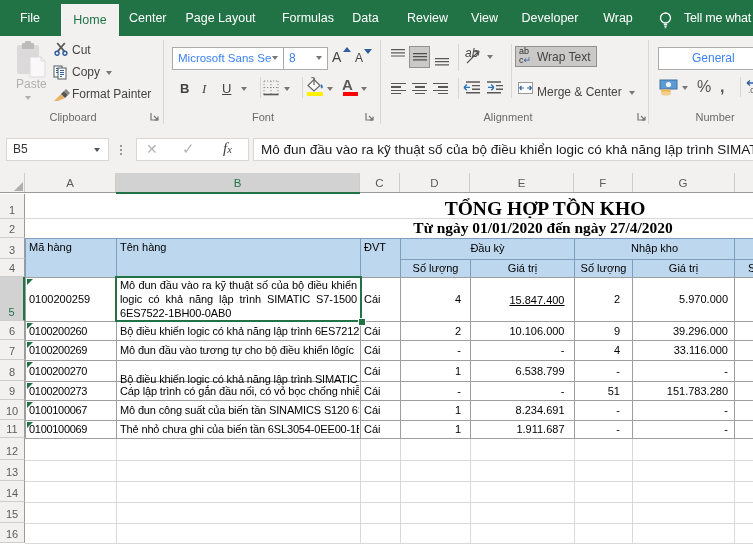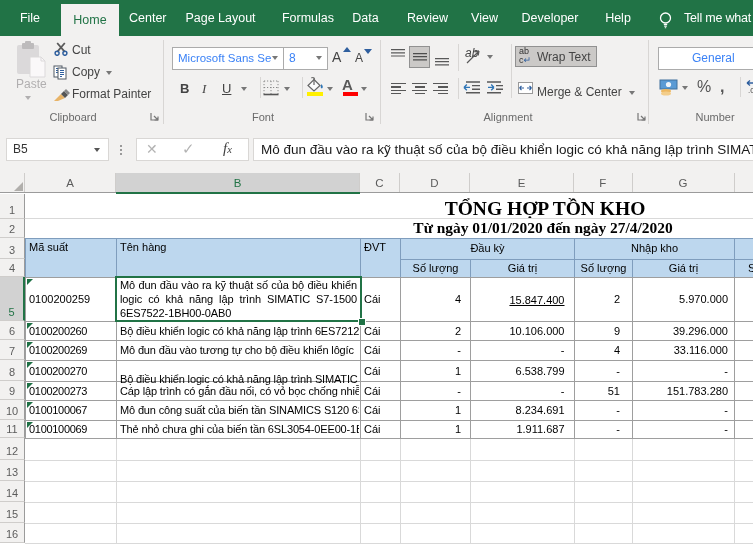--- a/index.html
+++ b/index.html
@@ -44,21 +44,21 @@
   <div class="abs" id="tabbar"></div>
   <div class="tab" style="left:12px;width:36px;">File</div>
   <div id="hometab">Home</div>
   <div class="tab" style="left:129px;width:37px;">Center</div>
   <div class="tab" style="left:182px;width:77px;">Page Layout</div>
   <div class="tab" style="left:277px;width:62px;">Formulas</div>
   <div class="tab" style="left:350px;width:31px;">Data</div>
   <div class="tab" style="left:404px;width:47px;">Review</div>
   <div class="tab" style="left:468px;width:33px;">View</div>
   <div class="tab" style="left:518px;width:64px;">Developer</div>
-  <div class="tab" style="left:602px;width:32px;">Help</div>
+  <div class="tab" style="left:602px;width:32px;">Wrap</div>
   <svg class="abs" style="left:658px;top:11px;" width="17" height="18" viewBox="0 0 17 18">
     <circle cx="7.5" cy="7" r="5" fill="none" stroke="#fff" stroke-width="1.3"></circle>
     <path d="M5.8 13.4h3.4M6.2 15.1h2.6M6.8 16.8h1.4" stroke="#fff" stroke-width="1.1" fill="none"></path>
   </svg>
   <div class="tab" style="left:684px;width:75px;text-align:left;letter-spacing:-0.2px;">Tell me what</div>
 
   <div class="abs" id="ribbon"></div>
   <div class="gsep" style="left:163px;"></div>
   <div class="gsep" style="left:380px;"></div>
   <div class="gsep" style="left:648px;"></div>
@@ -285,21 +285,21 @@
   <div class="abs" style="left:400px;top:259px;width:353px;height:1px;background:#7f9dbd;"></div>
   <div class="abs" style="left:25px;top:238px;width:1px;height:39px;background:#7f9dbd;"></div>
   <div class="abs" style="left:116px;top:238px;width:1px;height:39px;background:#7f9dbd;"></div>
   <div class="abs" style="left:360px;top:238px;width:1px;height:39px;background:#7f9dbd;"></div>
   <div class="abs" style="left:400px;top:238px;width:1px;height:39px;background:#7f9dbd;"></div>
   <div class="abs" style="left:574px;top:238px;width:1px;height:39px;background:#7f9dbd;"></div>
   <div class="abs" style="left:734px;top:238px;width:1px;height:39px;background:#7f9dbd;"></div>
   <div class="abs" style="left:470px;top:259px;width:1px;height:18px;background:#7f9dbd;"></div>
   <div class="abs" style="left:632px;top:259px;width:1px;height:18px;background:#7f9dbd;"></div>
 
-  <div class="cell" style="left:29px;top:241px;width:85px;">Mã suất</div>
+  <div class="cell" style="left:29px;top:241px;width:85px;">Mã hàng</div>
   <div class="cell" style="left:120px;top:241px;width:238px;">Tên hàng</div>
   <div class="cell" style="left:364px;top:241px;width:34px;">ĐVT</div>
   <div class="cell" style="left:575px;top:238px;width:159px;height:21px;text-align:center;line-height:21px;">Nhập kho</div>
   <div class="cell" style="left:401px;top:238px;width:173px;height:21px;text-align:center;line-height:21px;">Đầu kỳ</div>
   <div class="cell" style="left:401px;top:259px;width:69px;height:18px;text-align:center;line-height:18px;">Số lượng</div>
   <div class="cell" style="left:471px;top:259px;width:103px;height:18px;text-align:center;line-height:18px;">Giá trị</div>
   <div class="cell" style="left:575px;top:259px;width:57px;height:18px;text-align:center;line-height:18px;">Số lượng</div>
   <div class="cell" style="left:633px;top:259px;width:101px;height:18px;text-align:center;line-height:18px;">Giá trị</div>
   <div class="cell" style="left:748px;top:259px;width:30px;height:18px;line-height:18px;">Số lượng</div>
 

